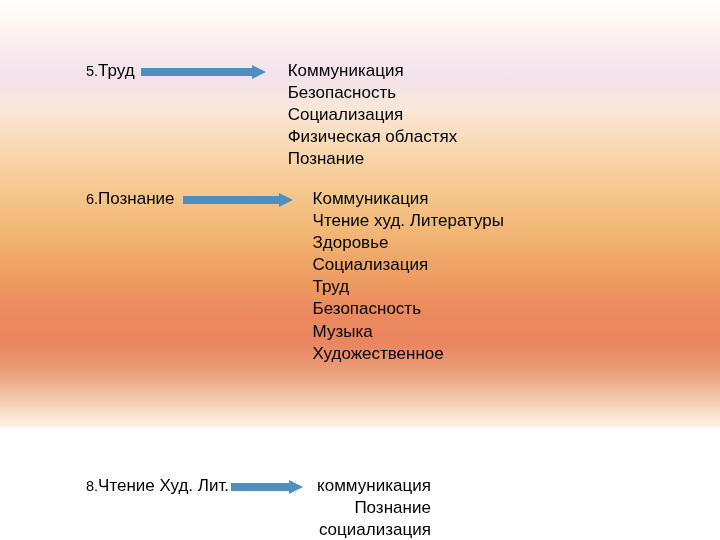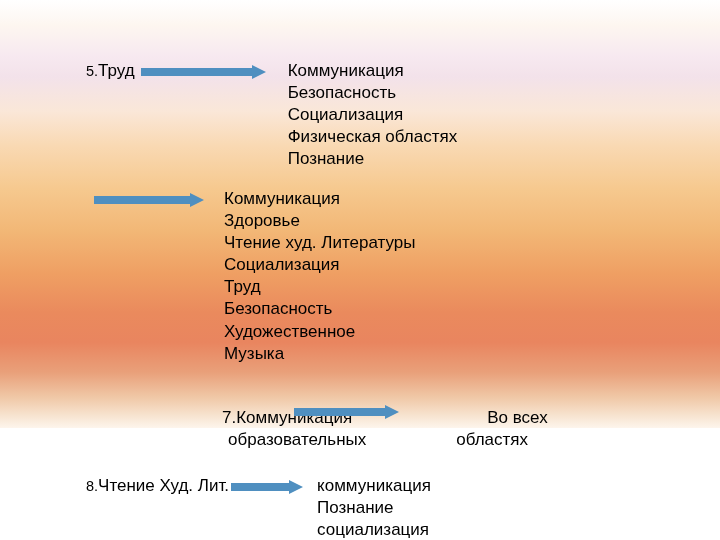--- a/index.html
+++ b/index.html
@@ -84,21 +84,21 @@
   #b1 .arrow { width: 125px; margin-left: 6px; margin-top: 5px; }
   #b1 .list { margin-left: 22px; }
 
   #b2 { left: 86px;  top: 188px; }
   #b2 .arrow { width: 110px; margin-left: 8px; margin-top: 5px; }
   #b2 .list { margin-left: 20px; }
 
   #b3 { left: 222px; top: 408px; }
   #b3 .arrow { width: 105px; margin-left: 0px; margin-top: 5px; position:absolute; left: 72px; top: -8px; }
 
-  #b4 { left: 86px;  top: 475px; }
+  #b4 { left: 86px;  top: 475px; text-align: right; }
   #b4 .arrow { width: 72px; margin-left: 2px; margin-top: 5px; }
   #b4 .list { margin-left: 14px; }
 
   .row3-line1 {
     font-size: 17px;
     color: #000;
     white-space: pre;
   }
   .row3-line2 {
     font-size: 17px;
@@ -122,44 +122,37 @@
     <div class="list">
       <div>Коммуникация</div>
       <div>Безопасность</div>
       <div>Социализация</div>
       <div>Физическая областях</div>
       <div>Познание</div>
     </div>
   </div>
 
   <div class="block" id="b2">
+    <div class="lbl"><span class="num">6.</span><span>Познание</span></div>
     <div class="arrow">
       <div class="shaft" style="width:96px;"></div>
       <div class="head" style="left:96px;"></div>
     </div>
     <div class="list">
       <div>Коммуникация</div>
+      <div>Чтение худ. Литературы</div>
       <div>Здоровье</div>
-      <div>Чтение худ. Литературы</div>
       <div>Социализация</div>
       <div>Труд</div>
       <div>Безопасность</div>
+      <div>Музыка</div>
       <div>Художественное</div>
-      <div>Музыка</div>
     </div>
   </div>
 
-  <div class="block" id="b3" style="display:block;">
-    <div class="arrow">
-      <div class="shaft" style="width:91px;"></div>
-      <div class="head" style="left:91px;"></div>
-    </div>
-    <div class="row3-line1"><span class="num">7.</span><span>Коммуникация</span><span style="display:inline-block;width:135px;"></span><span>Во всех</span></div>
-    <div class="row3-line2"><span>образовательных</span><span style="display:inline-block;width:90px;"></span><span>областях</span></div>
-  </div>
 
   <div class="block" id="b4">
     <div class="lbl"><span class="num">8.</span><span>Чтение Худ. Лит.</span></div>
     <div class="arrow">
       <div class="shaft" style="width:58px;"></div>
       <div class="head" style="left:58px;"></div>
     </div>
     <div class="list">
       <div>коммуникация</div>
       <div>Познание</div>

